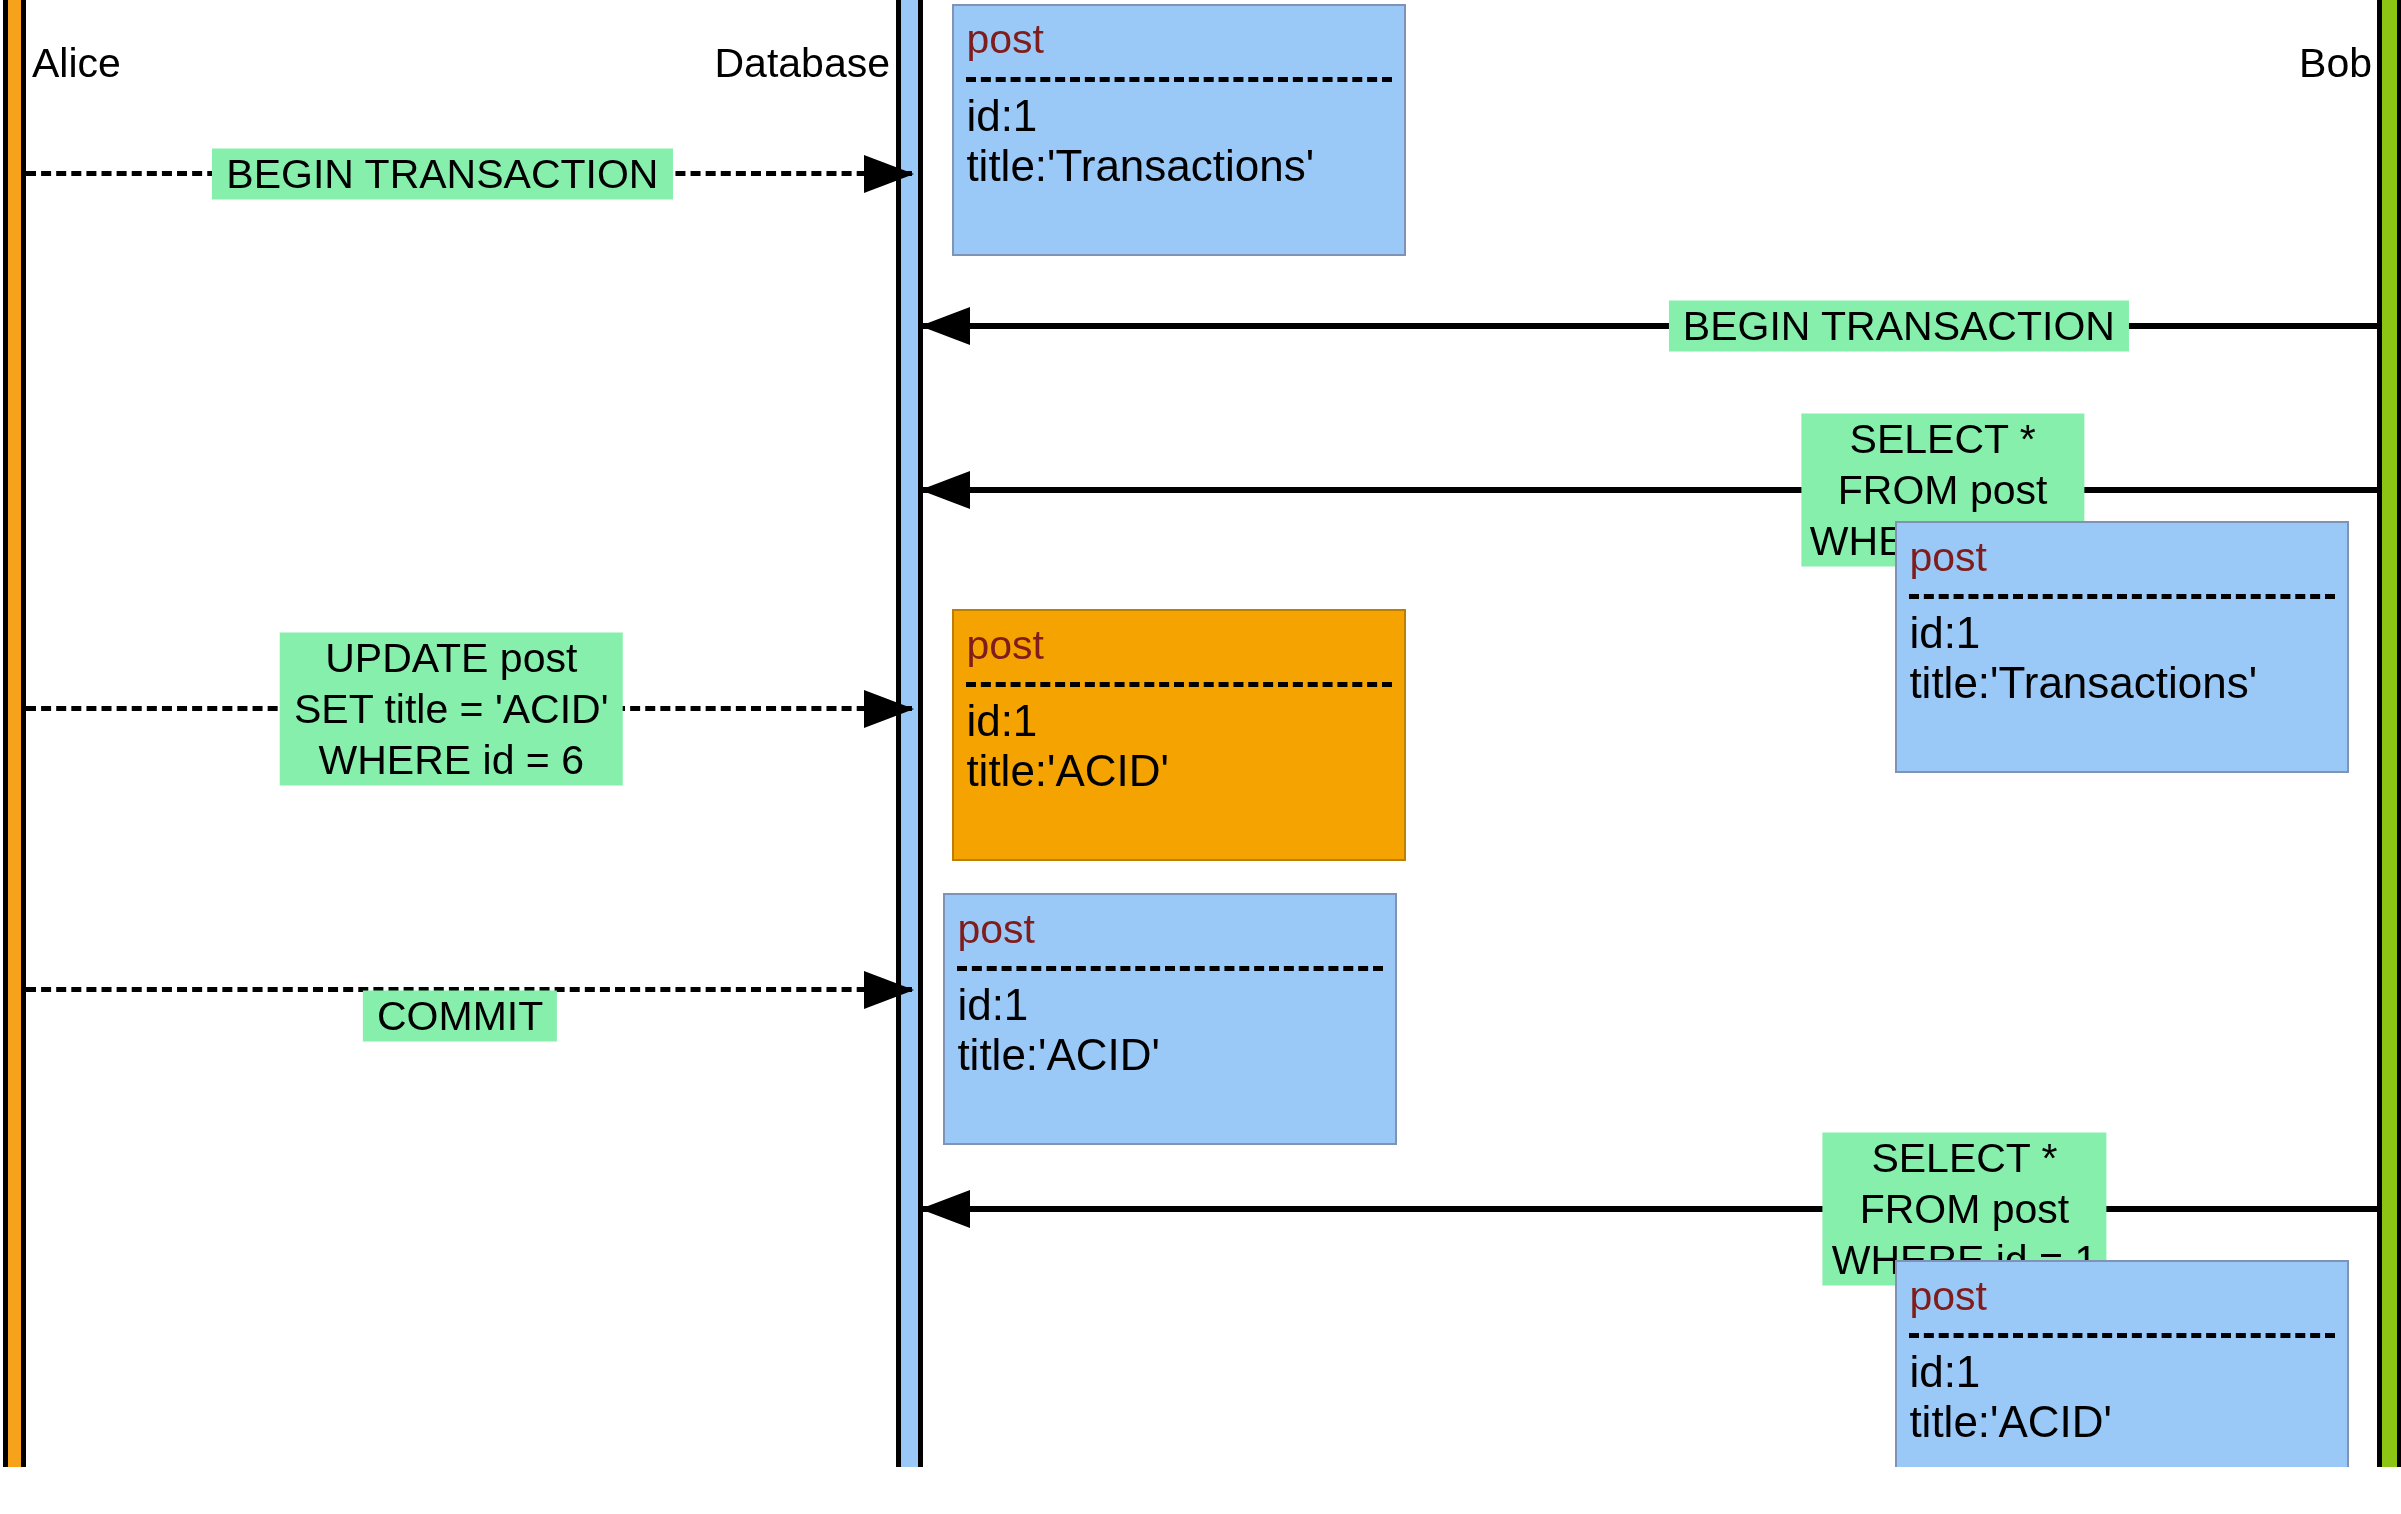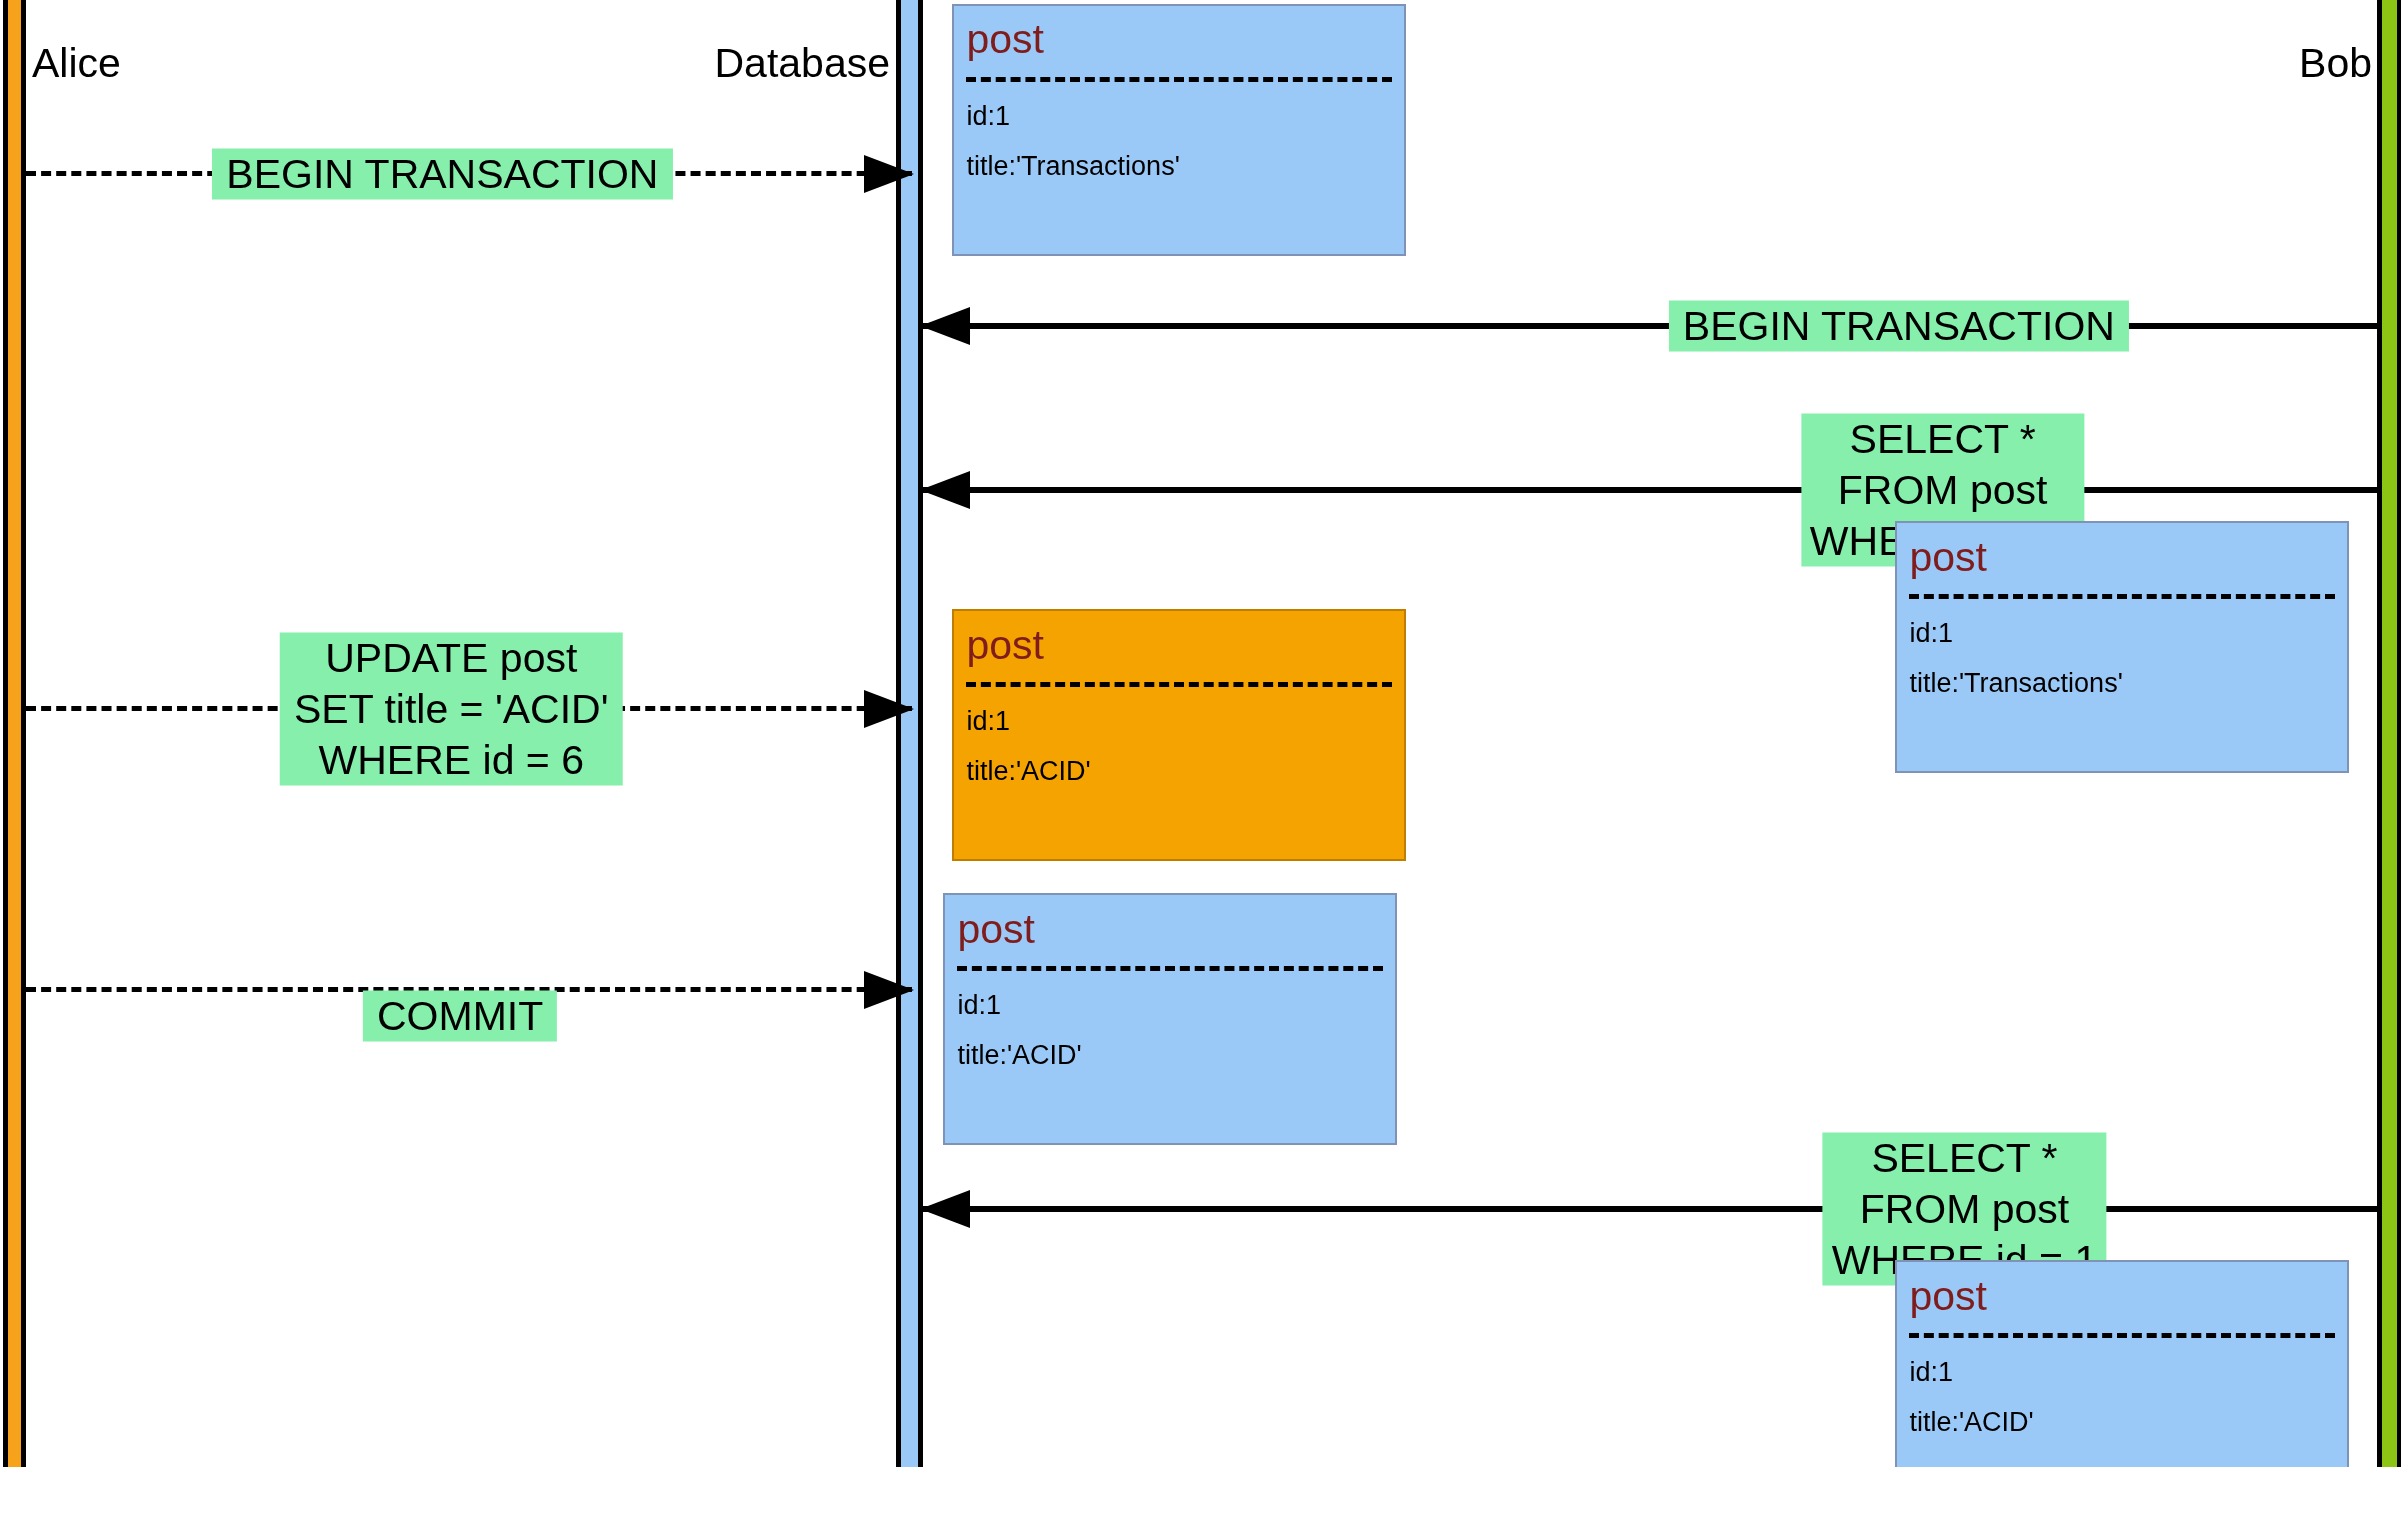--- a/index.html
+++ b/index.html
@@ -108,21 +108,21 @@
     line-height: 50px;
     color: #7f1d1d;
     white-space: nowrap;
   }
   .note-sep {
     height: 0;
     border-top: 5.3px dashed #000000;
     margin: 12.4px 0 8.9px 0;
   }
   .note-row {
-    font-size: 27px;
+    font-size: 44px;
     line-height: 50px;
     color: #000000;
     white-space: nowrap;
   }
 </style>
 </head>
 <body>
 
 <div id="stage">
 

